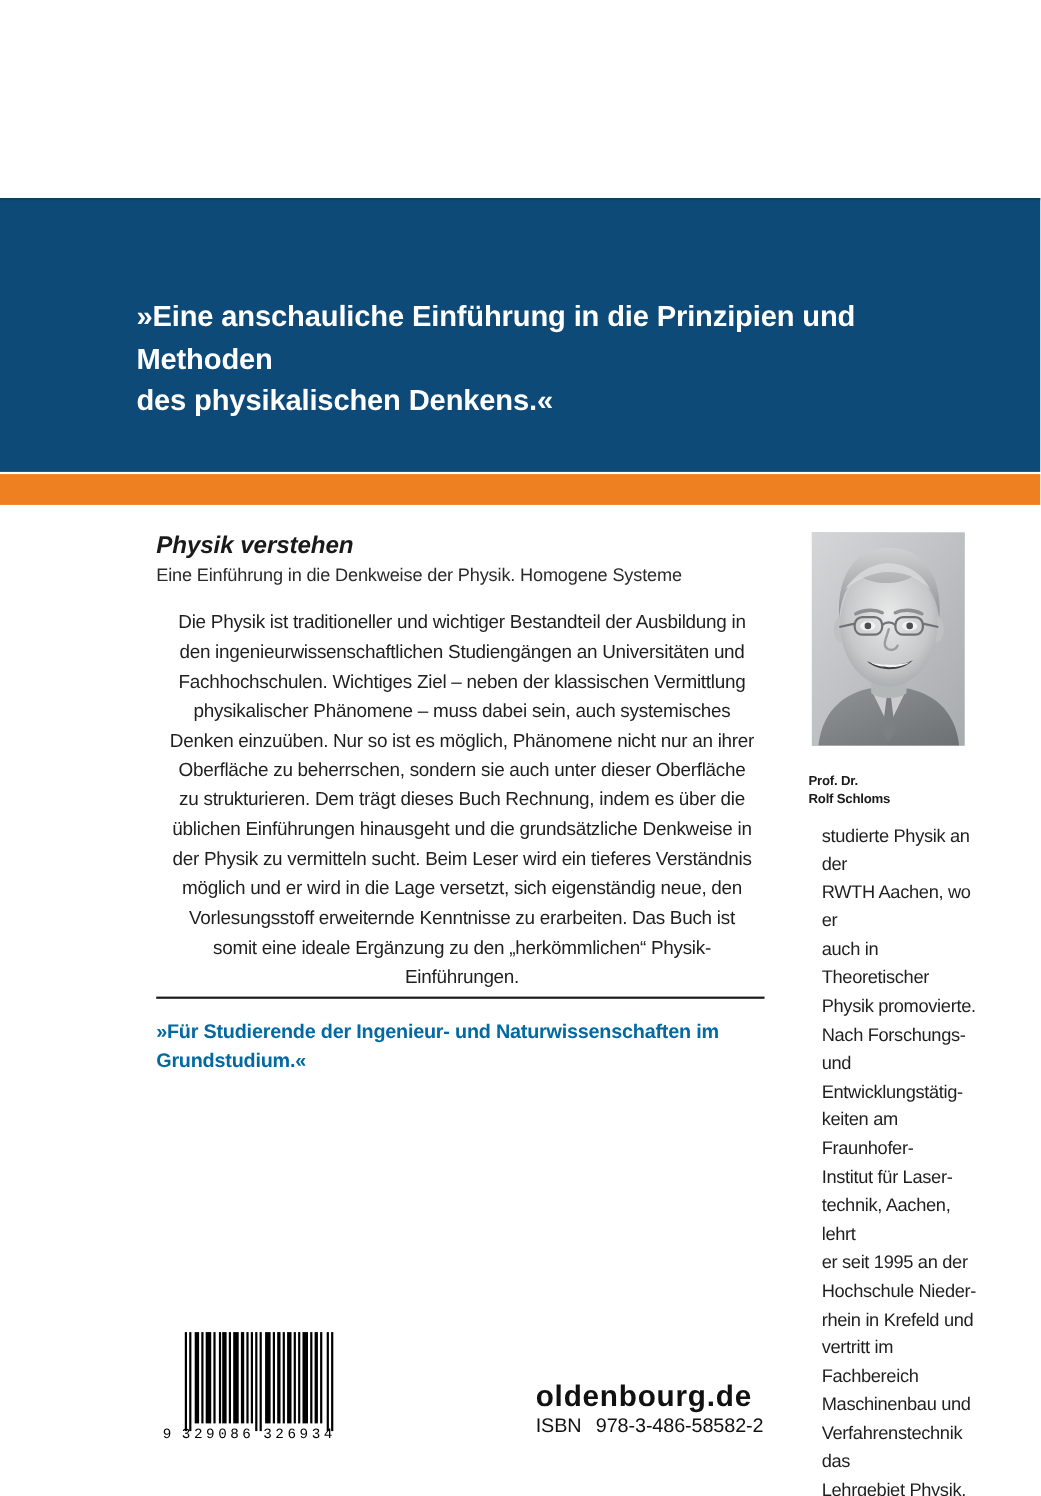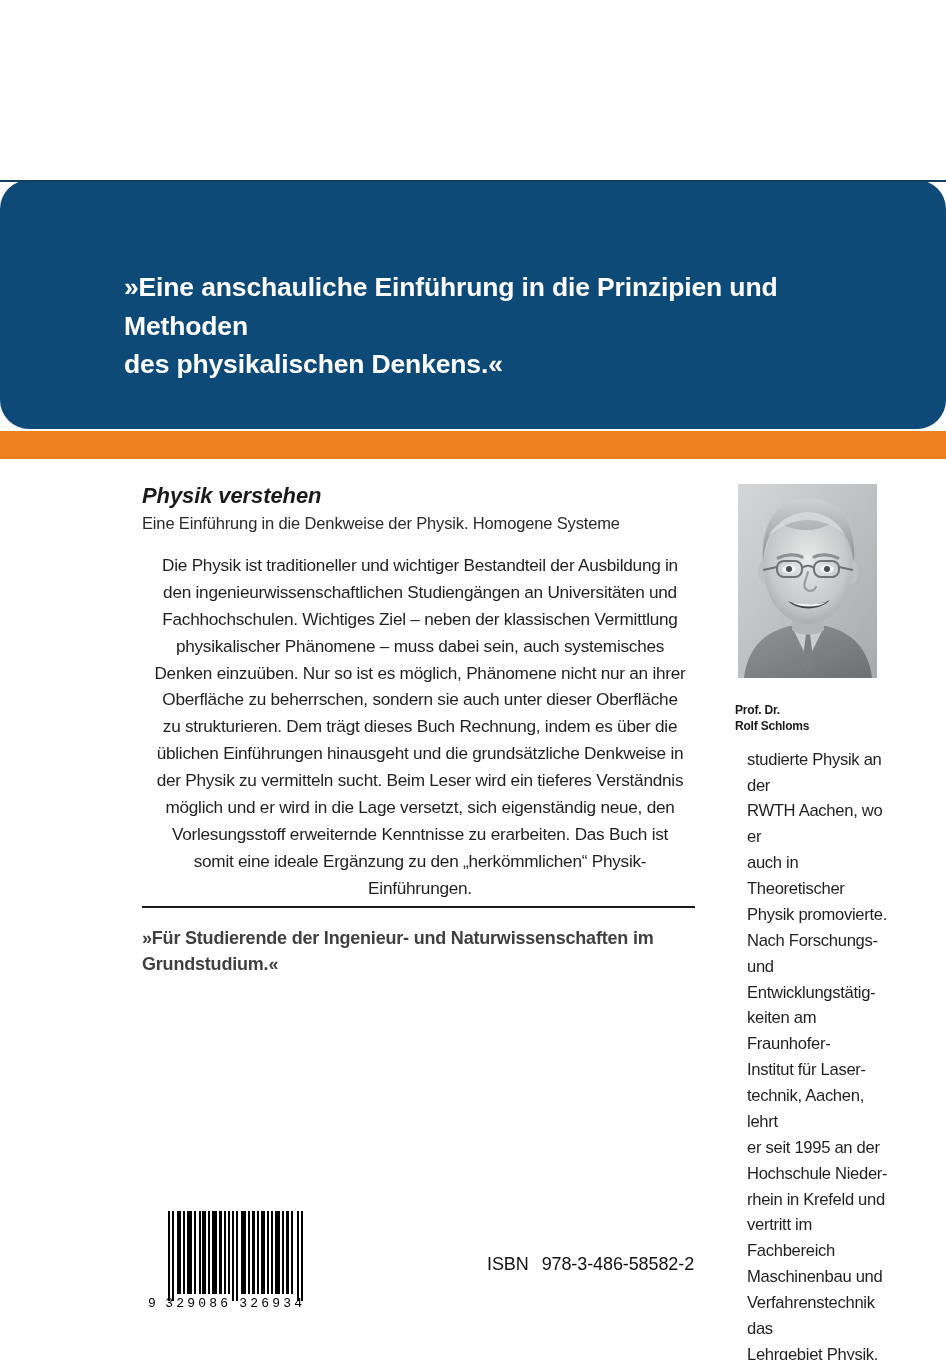--- a/index.html
+++ b/index.html
@@ -19,21 +19,20 @@
   }
 
   
   #quote-banner {
     position: absolute;
     left: 0;
     top: 180px;
     width: 946px;
     height: 249px;
     background: #0d4a78;
-    border-radius: 29px;
   }
   #quote-banner .edge-top {
     position: absolute;
     left: 0; top: 0; width: 100%; height: 2px;
     background: #11405f;
   }
   #quote-text {
     position: absolute;
     left: 124px;
     top: 88px;
@@ -99,21 +98,21 @@
     background: #1a1a1a;
   }
 
   #pull-quote {
     position: absolute;
     left: 142px;
     top: 926px;
     width: 560px;
     font-size: 18px;
     font-weight: 700;
-    color: #404040;
+    color: #0369a1;
     line-height: 1.42;
     letter-spacing: -0.2px;
     white-space: pre-line;
   }
 
   
   #author-photo {
     position: absolute;
     left: 738px;
     top: 484px;
@@ -343,18 +342,19 @@
         <rect x="131" y="0" width="2" height="90"></rect>
         <rect x="135" y="0" width="2" height="90"></rect>
       </g>
     </svg>
     <div id="barcode-digits">
       <span class="lead">9</span><span class="grp">329086</span><span class="grp" style="margin-left:8px">326934</span>
     </div>
   </div>
 
   <div id="publisher-block">
+    <div id="publisher-name">oldenbourg.de</div>
     <div id="isbn-line">
       <span class="isbn-label">ISBN</span><span>978-3-486-58582-2</span>
     </div>
   </div>
 
 </div>
 
 </body></html>

